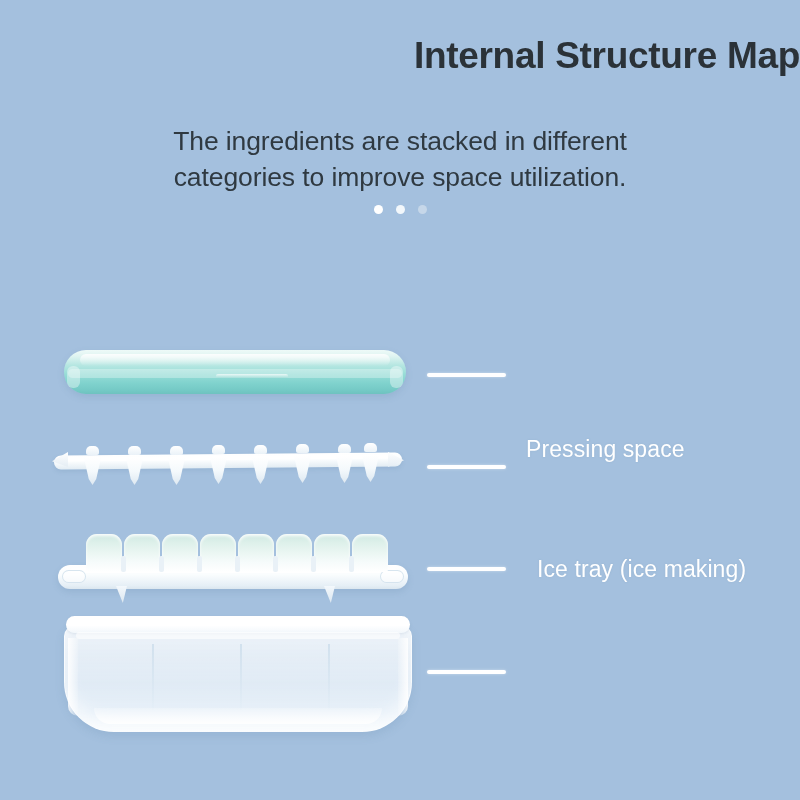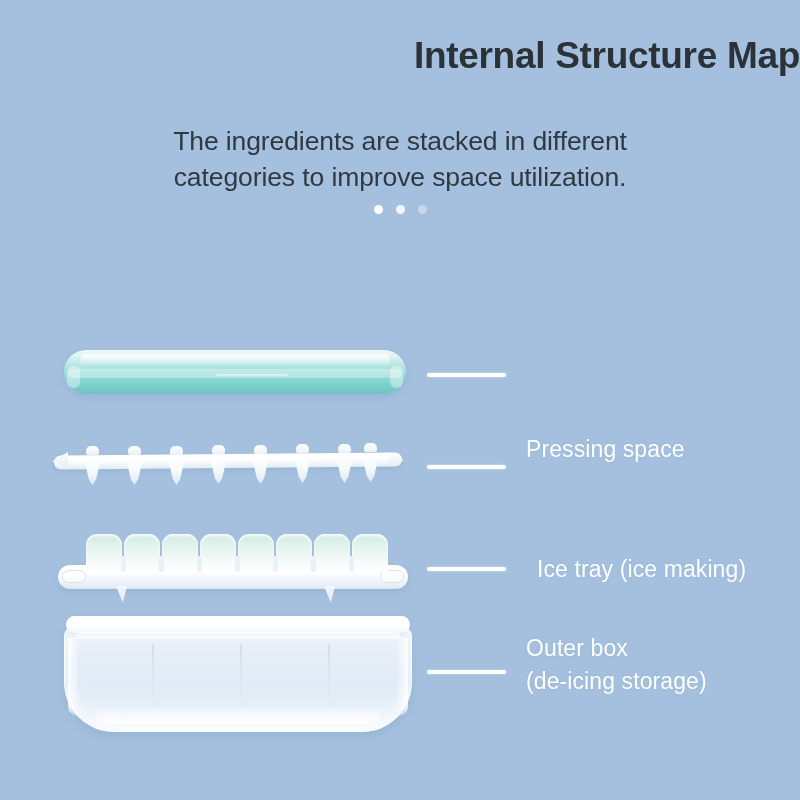--- a/index.html
+++ b/index.html
@@ -427,18 +427,14 @@
     <div class="box-sideL"></div>
     <div class="box-sideR"></div>
     <div class="box-divider" style="left:88px;"></div>
     <div class="box-divider" style="left:176px;"></div>
     <div class="box-divider" style="left:264px;"></div>
     <div class="box-floor"></div>
     <div class="box-rim"></div>
     <div class="box-inner-shelf"></div>
   </div>
   <div class="leader" style="left:427px; top:670px; width:79px;"></div>
-  <div class="label" style="left:526px; top:632px;">
-    <div>Outer box</div>
-    <div>(de-icing storage)</div>
-  </div>
 
 </div>
 
 </body></html>

